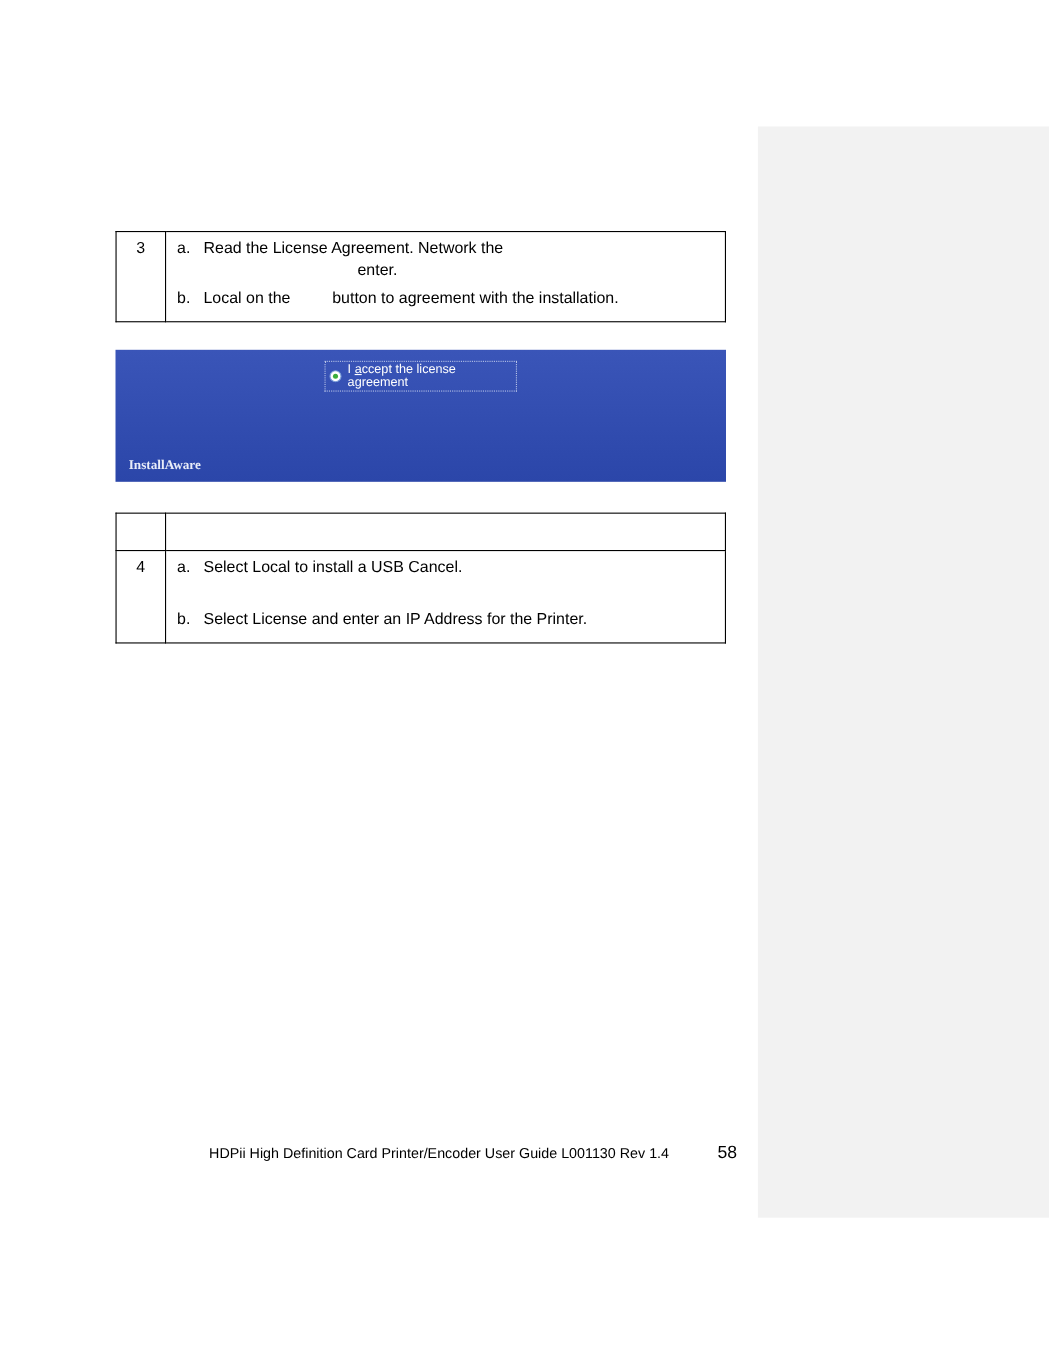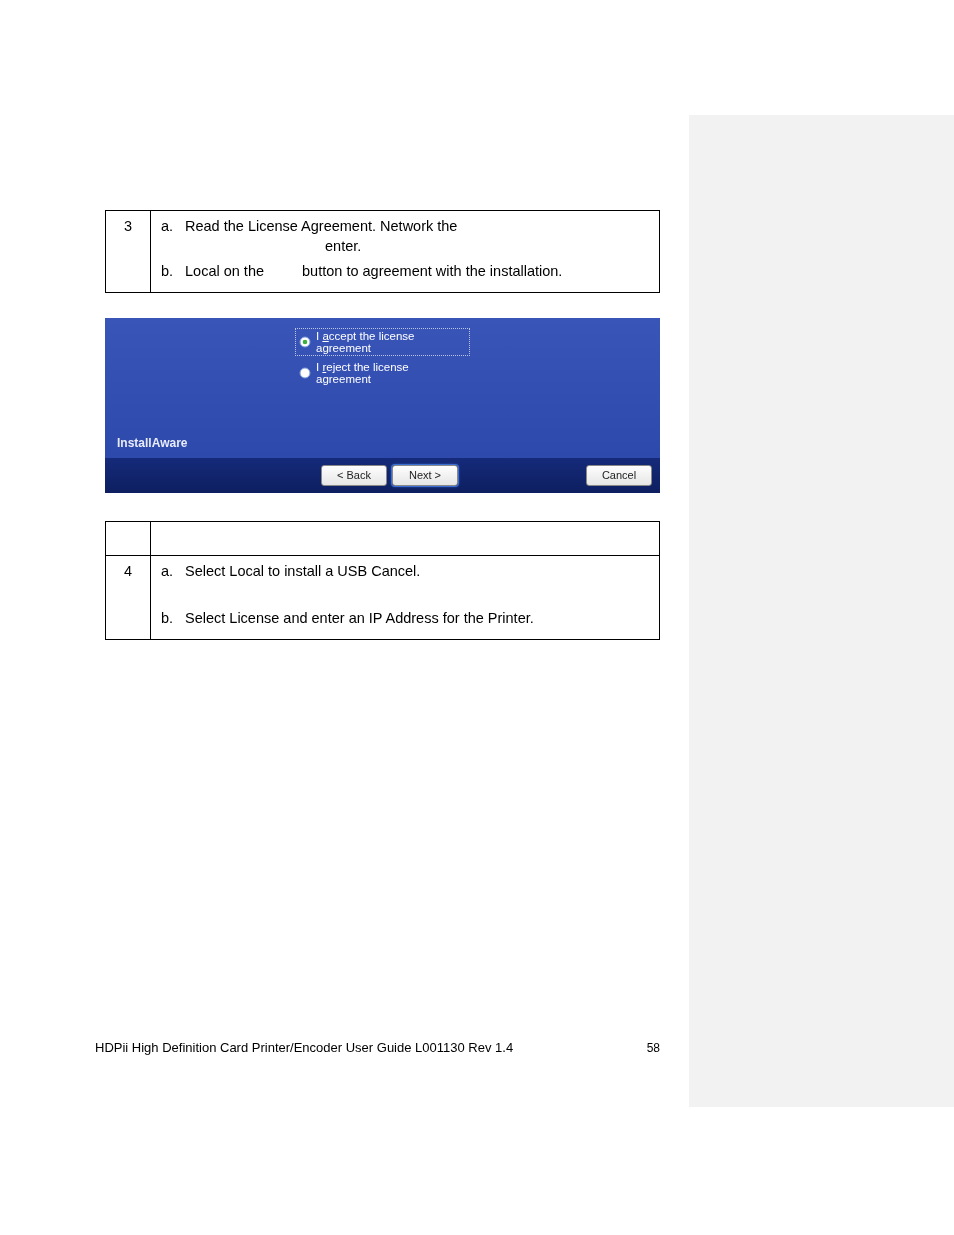--- a/index.html
+++ b/index.html
@@ -58,42 +58,42 @@
   }
   .gap-word { display: inline-block; width: 34px; }
   .installer {
     width: 100%;
     background: linear-gradient(to bottom, #3a55b8 0%, #2b46a9 100%);
     color: #fff;
     font-family: "Segoe UI", Tahoma, sans-serif;
   }
   .installer-body {
     position: relative;
-    height: 140px;
+    height: 120px;
     padding: 10px 0 0 190px;
   }
   .radio-row {
     display: flex;
     align-items: center;
     font-size: 11.5px;
     padding: 2px 4px;
     margin-bottom: 3px;
     width: 175px;
   }
   .radio-row.selected {
     border: 1px dotted #b8c4e8;
     padding: 1px 3px;
   }
   .radio-row svg { margin-right: 5px; flex-shrink: 0; }
   .radio-row .underline { text-decoration: underline; }
   .installaware {
     position: absolute;
     left: 12px;
     bottom: 8px;
-    font-family: Liberation Sans, sans-serif;
+    font-family: Liberation Serif, serif;
     font-weight: bold;
     font-size: 12px;
     color: #e8ecf8;
   }
   .installer-buttons {
     background: linear-gradient(to bottom, #152a7a 0%, #0d1f60 100%);
     padding: 7px 8px;
     display: flex;
     justify-content: flex-end;
     gap: 5px;
@@ -112,29 +112,29 @@
     cursor: pointer;
   }
   .win-btn.primary {
     box-shadow: 0 0 0 1px #3b6fd4, 0 0 3px #5a8ff0;
   }
   .btn-spacer { width: 118px; }
   .second-table { margin-top: 28px; }
   .second-table td.header-row { height: 34px; }
   .footer {
     position: absolute;
-    left: 95px;
+    left: 105px;
     top: 1040px;
     width: 565px;
     font-size: 13px;
     display: flex;
-    justify-content: space-between;
+    justify-content: flex-end;
     align-items: baseline;
   }
-  .footer .pg { font-size: 12px; }
+  .footer .pg { font-size: 16px; margin-left: 44px; }
 </style>
 </head>
 <body>
 
 <div class="sidebar-bg"></div>
 
 <div class="page">
 
   <table class="instruction">
     <tbody>
@@ -162,33 +162,21 @@
 
   <div class="installer">
     <div class="installer-body">
       <div class="radio-row selected">
         <svg width="12" height="12" viewBox="0 0 12 12">
           <circle cx="6" cy="6" r="5" fill="#fff" stroke="#7a9dd8"></circle>
           <circle cx="6" cy="6" r="2.3" fill="#3cae3c"></circle>
         </svg>
         <span><span>I </span><span class="underline">a</span><span>ccept the license agreement</span></span>
       </div>
-      <div class="radio-row">
-        <svg width="12" height="12" viewBox="0 0 12 12">
-          <circle cx="6" cy="6" r="5" fill="#fff" stroke="#7a9dd8"></circle>
-        </svg>
-        <span><span>I </span><span class="underline">r</span><span>eject the license agreement</span></span>
-      </div>
       <div class="installaware">InstallAware</div>
-    </div>
-    <div class="installer-buttons">
-      <div class="win-btn">&lt; Back</div>
-      <div class="win-btn primary">Next &gt;</div>
-      <div class="btn-spacer"></div>
-      <div class="win-btn">Cancel</div>
     </div>
   </div>
 
   <table class="instruction second-table">
     <tbody>
         <tr>
       <td class="step-num header-row"></td>
       <td class="header-row"></td>
     </tr>
     <tr>

